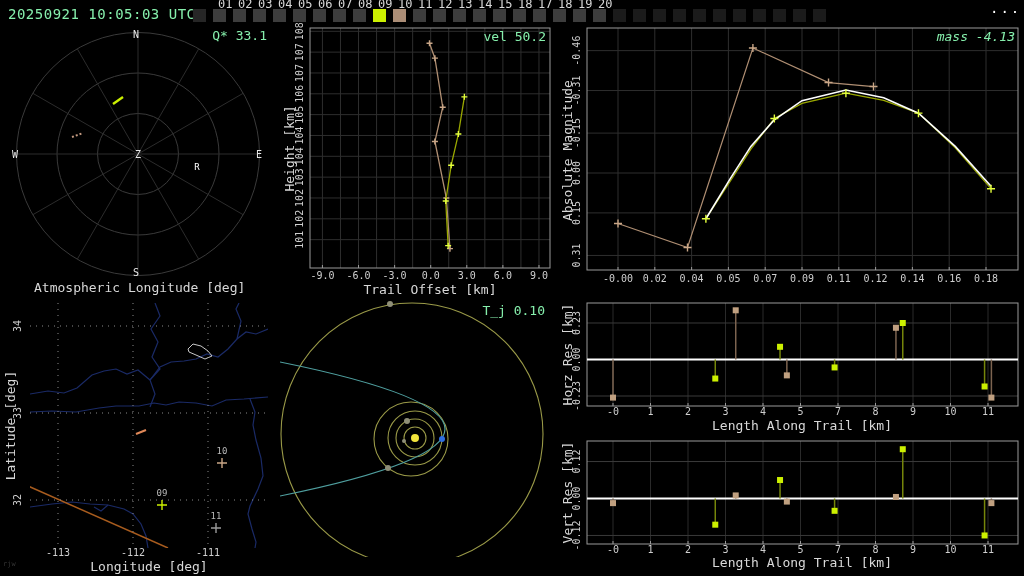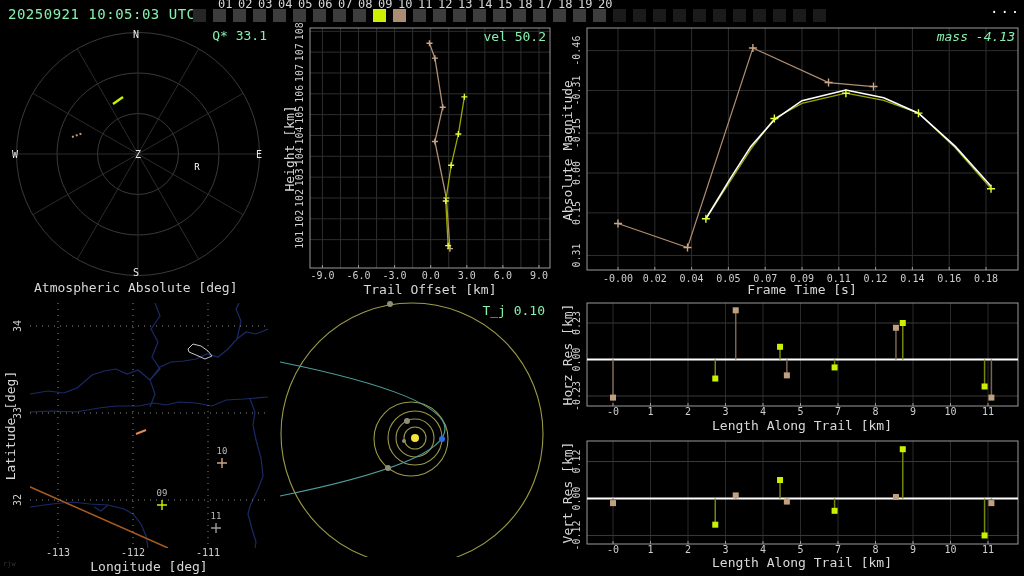--- a/index.html
+++ b/index.html
@@ -405,28 +405,27 @@
       <div class="fsq dark" style="left: 693px;"></div>
       <div class="fsq dark" style="left: 713px;"></div>
       <div class="fsq dark" style="left: 733px;"></div>
       <div class="fsq dark" style="left: 753px;"></div>
       <div class="fsq dark" style="left: 773px;"></div>
       <div class="fsq dark" style="left: 793px;"></div>
       <div class="fsq dark" style="left: 813px;"></div>
     </div>
 
 <div class="lbl right" style="left:150px;top:28px;width:117px;">Q* 33.1</div>
-<div class="lbl center dim" style="left:34px;top:280px;width:200px;">Atmospheric Absolute [deg]</div>
+<div class="lbl center dim" style="left:34px;top:280px;width:200px;">Atmospheric Longitude [deg]</div>
 
 <div class="lbl right" style="left:420px;top:29px;width:126px;">vel 50.2</div>
 <div class="lbl center dim" style="left:330px;top:282px;width:200px;">Trail Offset [km]</div>
 <div class="lbl center dim rot" style="left:189px;top:141px;width:200px;">Height [km]</div>
 
 <div class="lbl right" style="left:880px;top:29px;width:135px;font-style:italic;">mass -4.13</div>
-<div class="lbl center dim" style="left:702px;top:282px;width:200px;">Frame Time [s]</div>
 <div class="lbl center dim rot" style="left:467px;top:143px;width:200px;">Absolute Magnitude</div>
 
 <div class="lbl center dim" style="left:49px;top:559px;width:200px;">Longitude [deg]</div>
 <div class="lbl center dim rot" style="left:-90px;top:418px;width:200px;">Latitude [deg]</div>
 
 <div class="lbl right" style="left:420px;top:303px;width:125px;">T_j 0.10</div>
 
 <div class="lbl center dim rot" style="left:467px;top:347px;width:200px;">Horz Res [km]</div>
 <div class="lbl center dim" style="left:702px;top:418px;width:200px;">Length Along Trail [km]</div>
 

